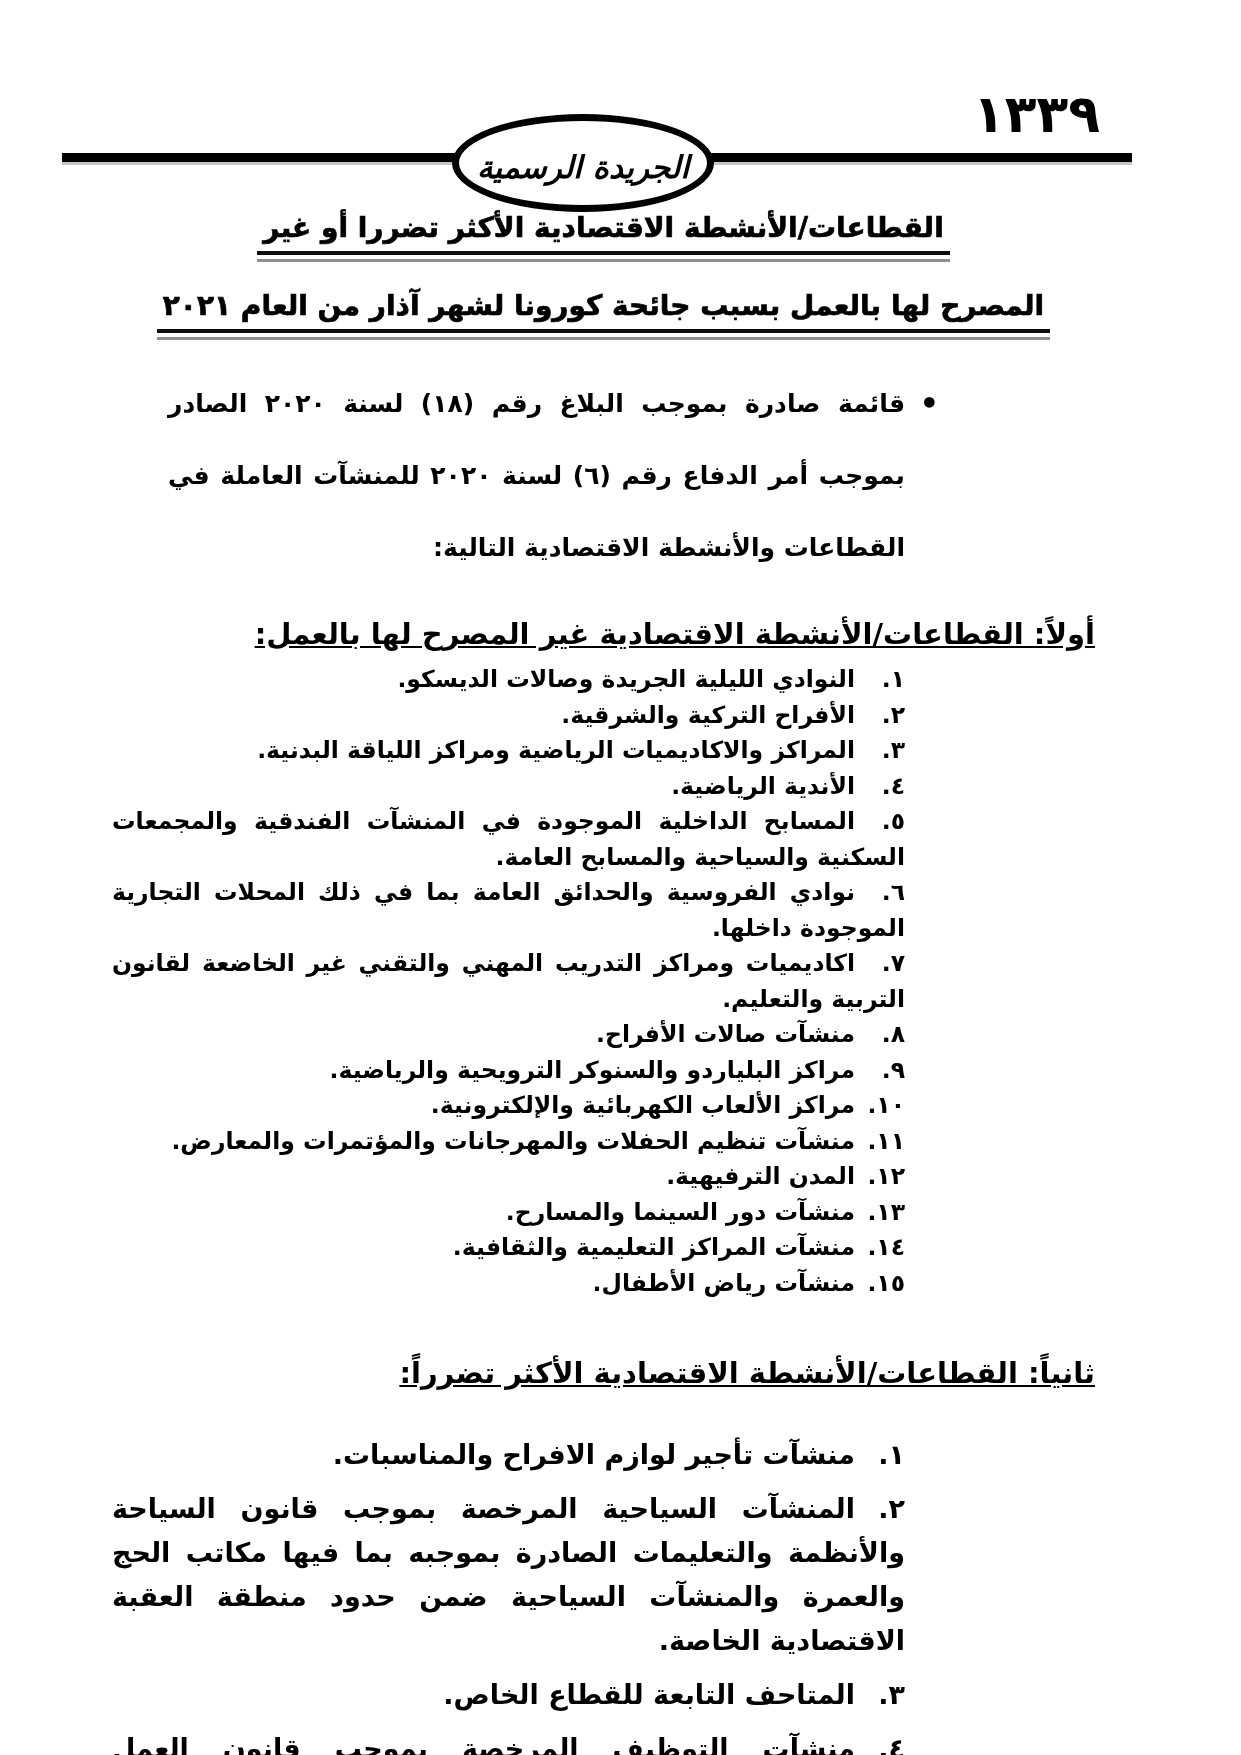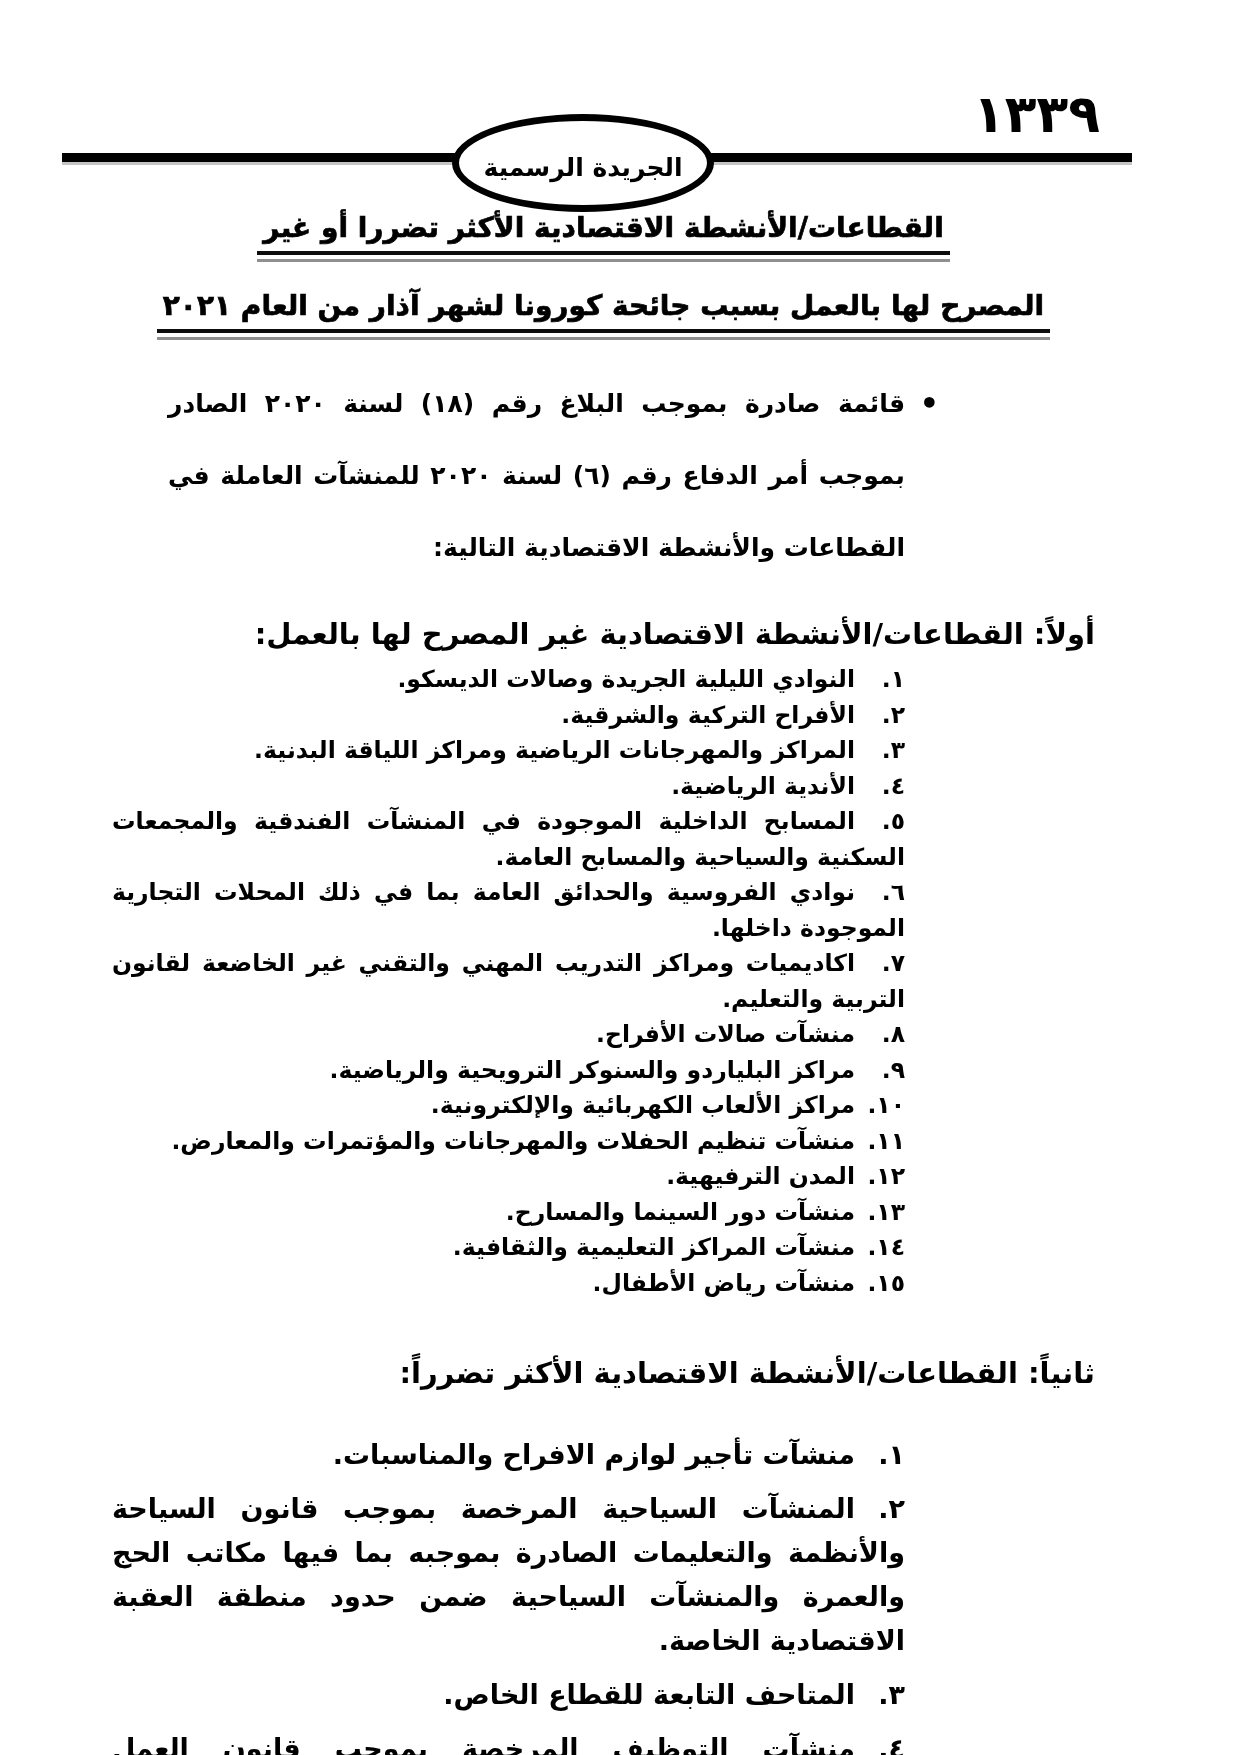--- a/index.html
+++ b/index.html
@@ -44,24 +44,25 @@
     width: 248px;
     height: 84px;
     background: #fff;
     border: 7px solid #000;
     border-radius: 50%;
     display: flex;
     align-items: center;
     justify-content: center;
   }
   .seal-text {
-    font-size: 25px;
+    font-size: 31px;
     font-weight: bold;
     padding-top: 8px;
     white-space: nowrap;
+    font-style: italic;
   }
 
   
   .content {
     position: absolute;
     top: 196px;
     left: 0;
     right: 0;
     padding: 0 146px 0 112px;
   }
@@ -105,20 +106,21 @@
     font-size: 30px;
     line-height: 72px;
   }
 
   
   .sec-heading {
     margin: 30px 0 0 0;
     font-size: 29px;
     font-weight: bold;
     line-height: 40px;
+    text-decoration: underline;
   }
   .sec-heading.h2b {
     margin-top: 52px;
   }
 
   
   .list {
     margin: 8px 190px 0 0;
     font-weight: bold;
   }
@@ -170,21 +172,21 @@
     <div class="intro">
       <span class="bullet">•</span>
       <span class="intro-text">قائمة صادرة بموجب البلاغ رقم (١٨) لسنة ٢٠٢٠ الصادر بموجب أمر الدفاع رقم (٦) لسنة ٢٠٢٠ للمنشآت العاملة في القطاعات والأنشطة الاقتصادية التالية:</span>
     </div>
 
     <h2 class="sec-heading">أولاً: القطاعات/الأنشطة الاقتصادية غير المصرح لها بالعمل:</h2>
 
     <div class="list list1">
       <div class="li"><span class="num">١.</span><span class="txt">النوادي الليلية الجريدة وصالات الديسكو.</span></div>
       <div class="li"><span class="num">٢.</span><span class="txt">الأفراح التركية والشرقية.</span></div>
-      <div class="li"><span class="num">٣.</span><span class="txt">المراكز والمهرجانات الرياضية ومراكز اللياقة البدنية.</span></div>
+      <div class="li"><span class="num">٣.</span><span class="txt">المراكز والاكاديميات الرياضية ومراكز اللياقة البدنية.</span></div>
       <div class="li"><span class="num">٤.</span><span class="txt">الأندية الرياضية.</span></div>
       <div class="li"><span class="num">٥.</span><span class="txt">المسابح الداخلية الموجودة في المنشآت الفندقية والمجمعات السكنية والسياحية والمسابح العامة.</span></div>
       <div class="li"><span class="num">٦.</span><span class="txt">نوادي الفروسية والحدائق العامة بما في ذلك المحلات التجارية الموجودة داخلها.</span></div>
       <div class="li"><span class="num">٧.</span><span class="txt">اكاديميات ومراكز التدريب المهني والتقني غير الخاضعة لقانون التربية والتعليم.</span></div>
       <div class="li"><span class="num">٨.</span><span class="txt">منشآت صالات الأفراح.</span></div>
       <div class="li"><span class="num">٩.</span><span class="txt">مراكز البلياردو والسنوكر الترويحية والرياضية.</span></div>
       <div class="li"><span class="num">١٠.</span><span class="txt">مراكز الألعاب الكهربائية والإلكترونية.</span></div>
       <div class="li"><span class="num">١١.</span><span class="txt">منشآت تنظيم الحفلات والمهرجانات والمؤتمرات والمعارض.</span></div>
       <div class="li"><span class="num">١٢.</span><span class="txt">المدن الترفيهية.</span></div>
       <div class="li"><span class="num">١٣.</span><span class="txt">منشآت دور السينما والمسارح.</span></div>

